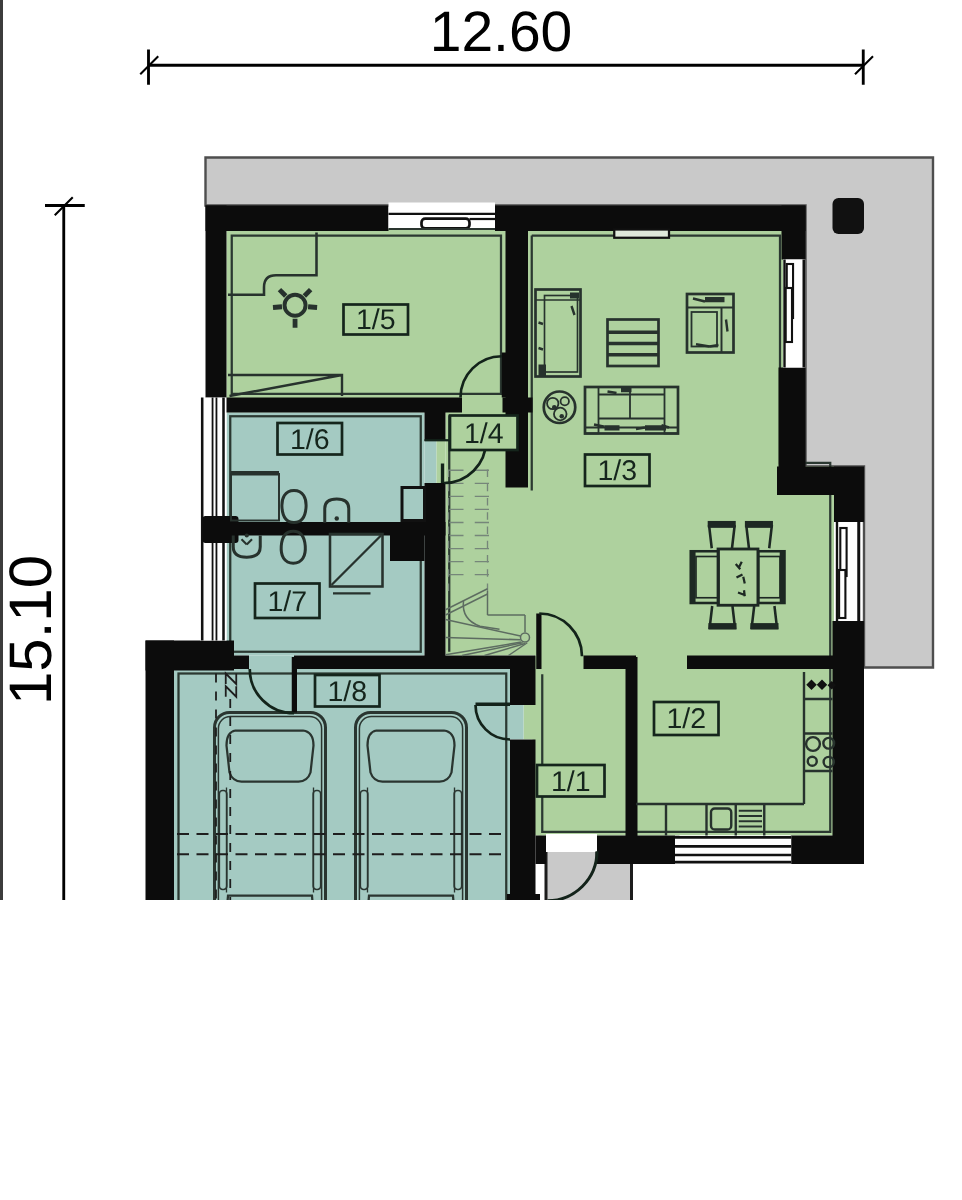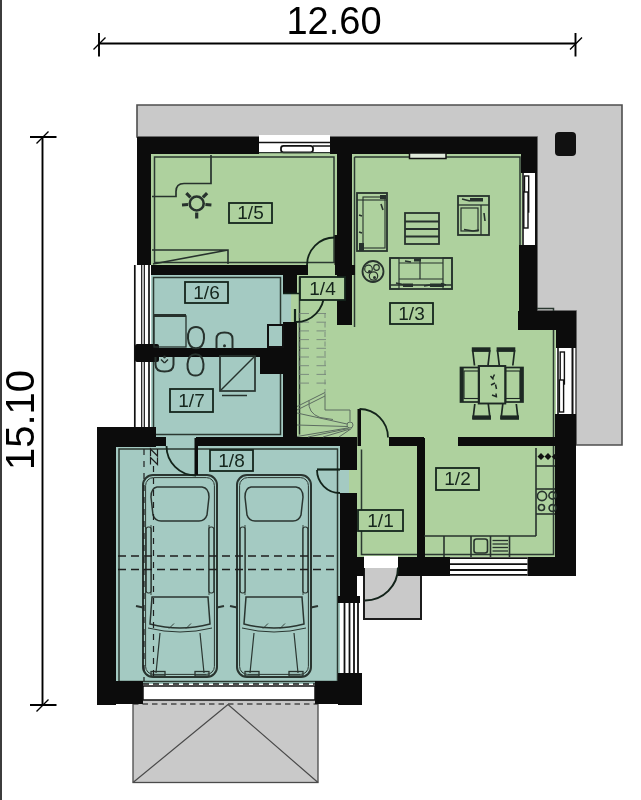--- a/index.html
+++ b/index.html
@@ -1,16 +1,16 @@
 <!DOCTYPE html>
 <html><head>
 <meta charset="utf-8">
 <style>
 html,body{margin:0;padding:0;background:#fff;}
-#wrap{width:641px;height:800px;position:relative;overflow:hidden;}
+#wrap{width:641px;height:600px;position:relative;overflow:hidden;}
 svg{display:block;}
 text{font-family:"Liberation Sans",sans-serif;}
 </style>
 </head>
 <body>
 <div id="wrap">
 <svg width="641" height="800" viewBox="0 0 641 800" xmlns="http://www.w3.org/2000/svg">
 <defs>
 <g id="car">
   <rect x="0" y="0" width="74" height="202" rx="10" fill="none" stroke="#2a3530" stroke-width="2"></rect>

